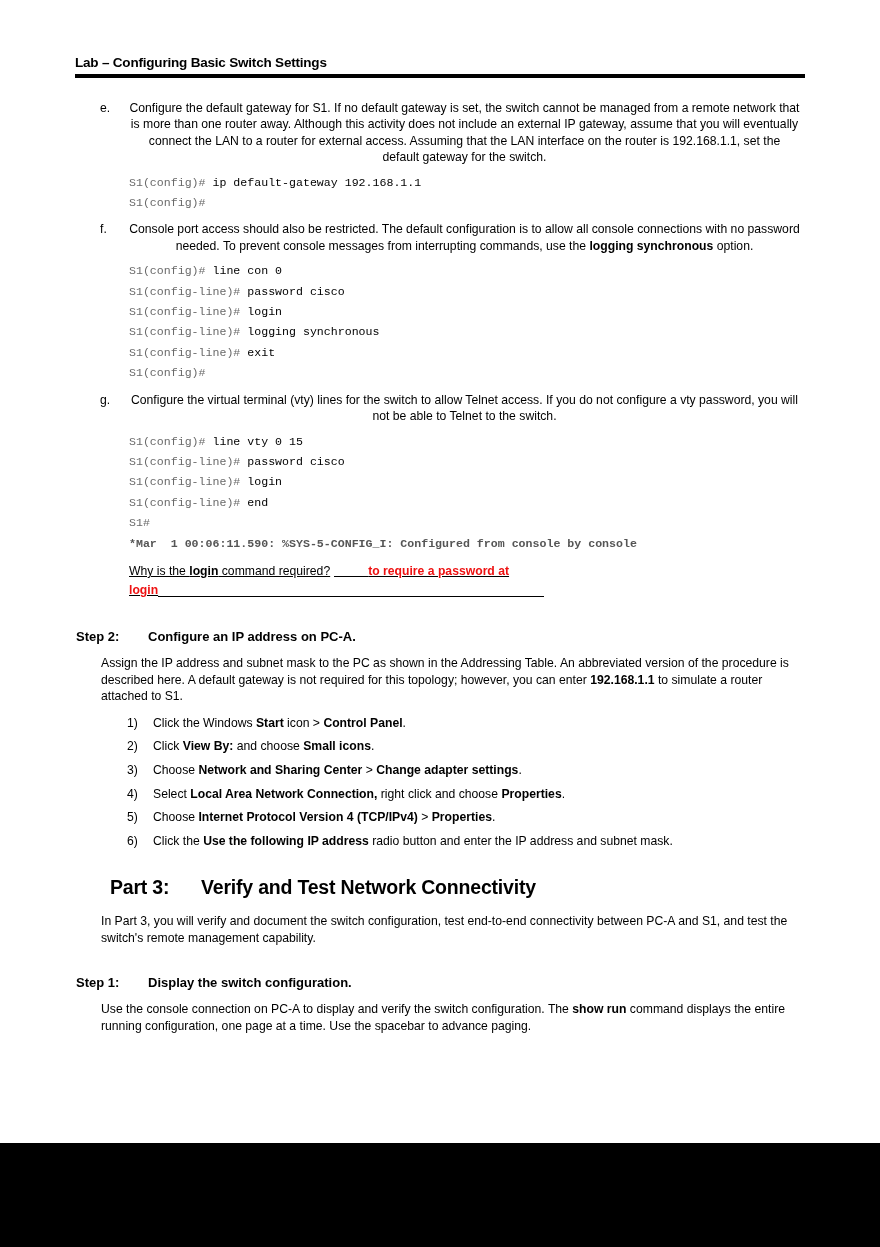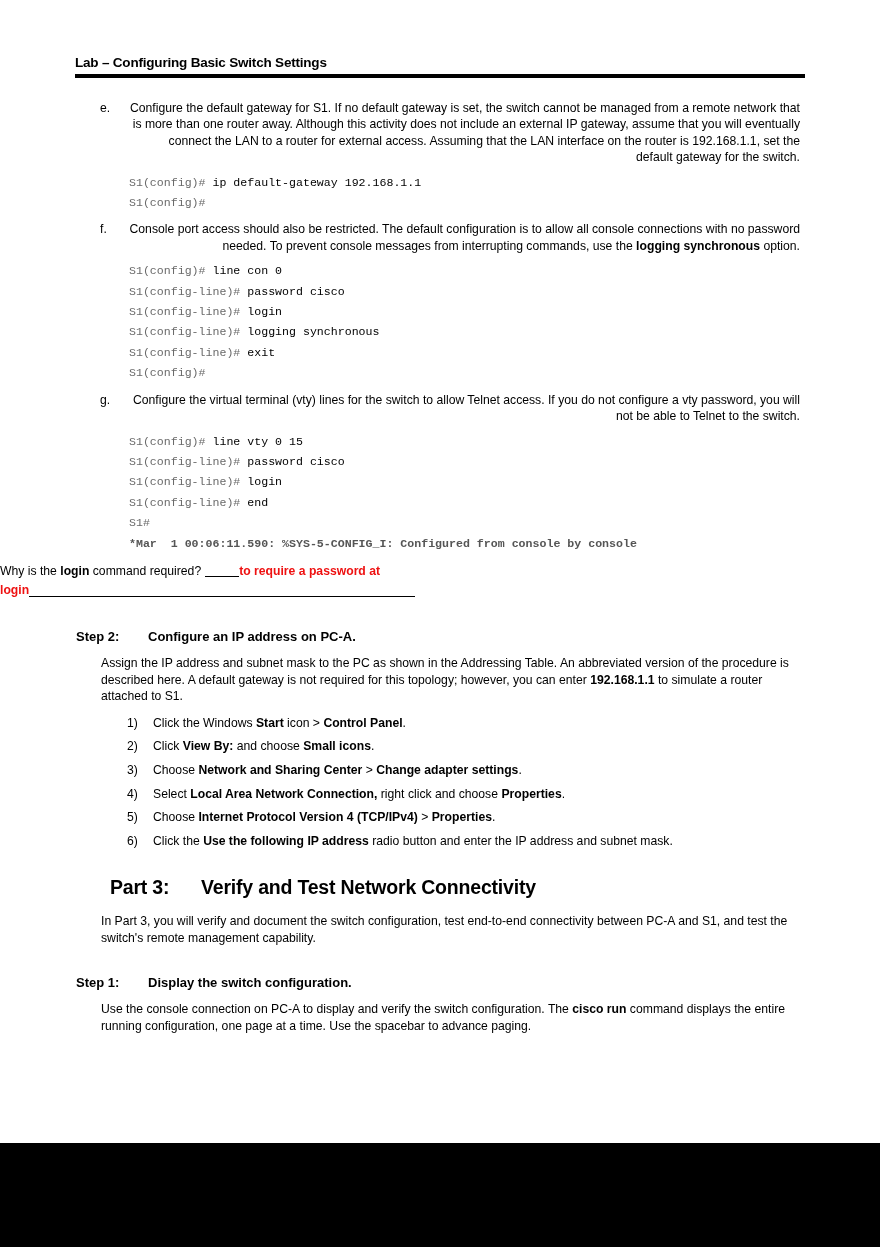--- a/index.html
+++ b/index.html
@@ -66,21 +66,21 @@
     position: absolute;
     left: 100px;
     top: 0;
     width: 22px;
     font-size: 12.2px;
     line-height: 16.4px;
   }
   .alpha-text {
     font-size: 12.2px;
     line-height: 16.4px;
-    text-align: right;
+    text-align: center;
   }
 
   
   .cli-block {
     margin-top: 7px;
     margin-bottom: 8px;
     padding-left: 129px;
   }
   .cli-line {
     font-family: "Liberation Mono", "DejaVu Sans Mono", monospace;
@@ -97,22 +97,24 @@
     color: #000;
     font-weight: normal;
   }
   .cli-out {
     color: #555;
     font-weight: bold;
   }
 
   
   .question-block {
+    padding-left: 129px;
     padding-right: 80px;
     margin-top: 2px;
+    text-decoration: underline;
   }
   .question-line {
     font-size: 12.2px;
     line-height: 19px;
   }
   .q-blank {
     display: inline-block;
     width: 34px;
     border-bottom: 1.6px solid #000;
     vertical-align: -2px;
@@ -276,19 +278,19 @@
       </div>
 
     <div class="part-head">
       <span class="part-label">Part 3:</span><span>Verify and Test Network Connectivity</span>
     </div>
     <div class="body-para">In Part 3, you will verify and document the switch configuration, test end-to-end connectivity between PC-A and S1, and test the switch's remote management capability.</div>
 
     <div class="step-head">
       <span class="step-label">Step 1:</span><span class="step-title">Display the switch configuration.</span>
     </div>
-    <div class="body-para"><span>Use the console connection on PC-A to display and verify the switch configuration. The </span><b>cisco run</b><span> command displays the entire running configuration, one page at a time. Use the spacebar to advance paging.</span></div>
+    <div class="body-para"><span>Use the console connection on PC-A to display and verify the switch configuration. The </span><b>show run</b><span> command displays the entire running configuration, one page at a time. Use the spacebar to advance paging.</span></div>
 
   </div>
 
   <div class="bottom-band"></div>
 
 </div>
 
 </body></html>

